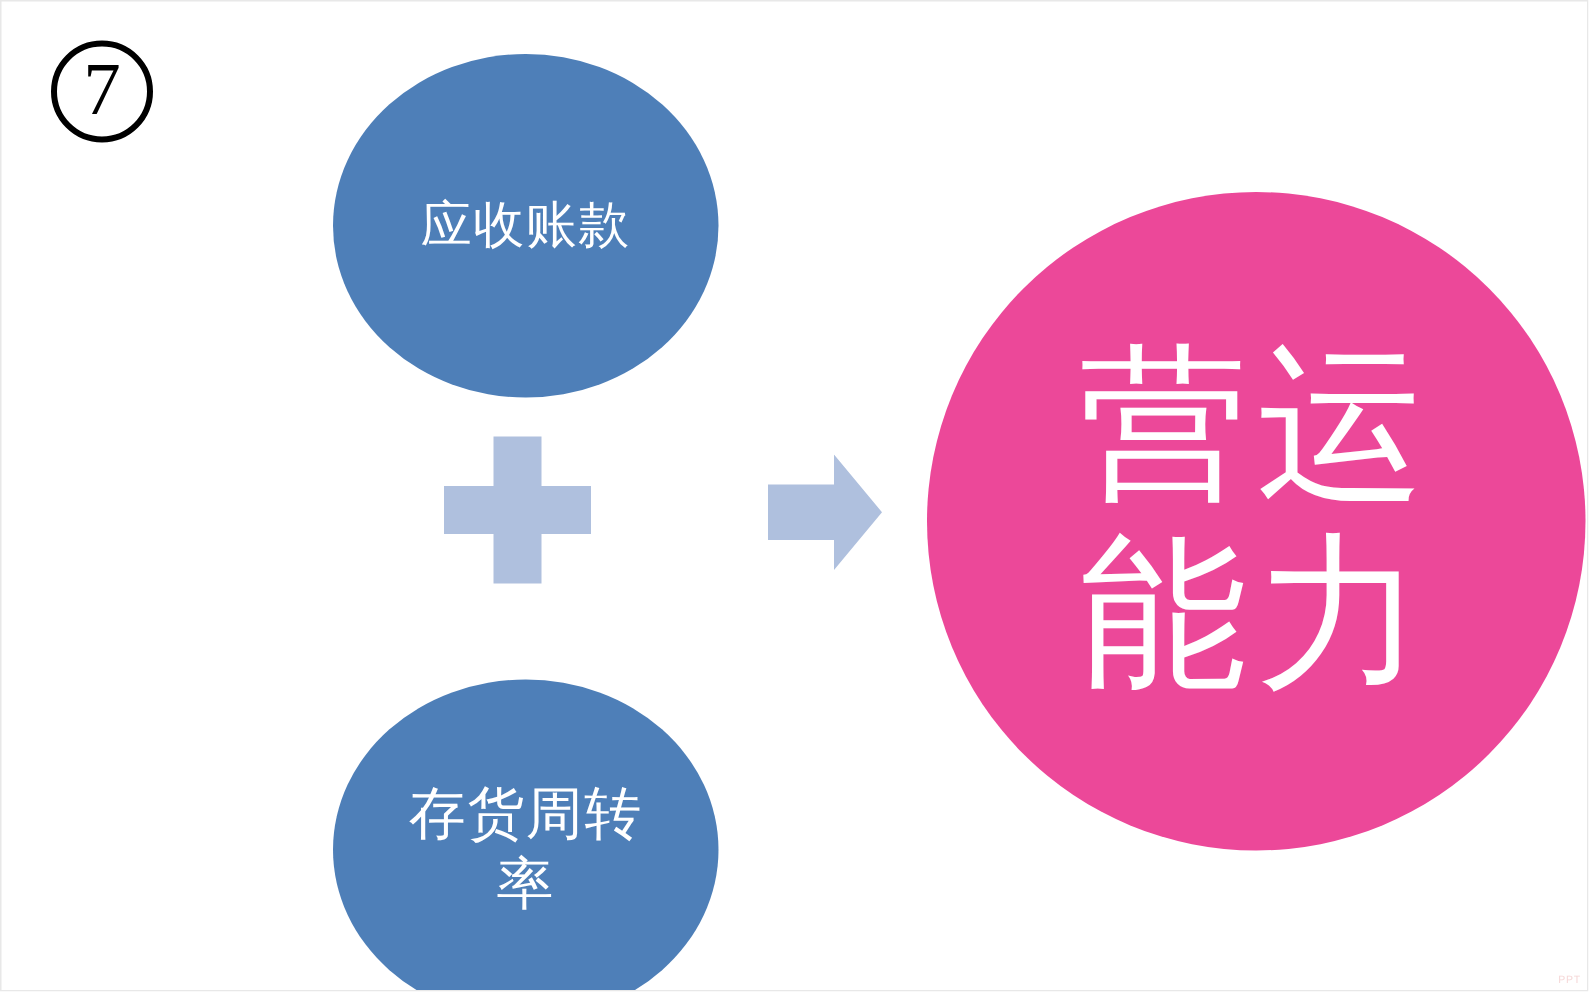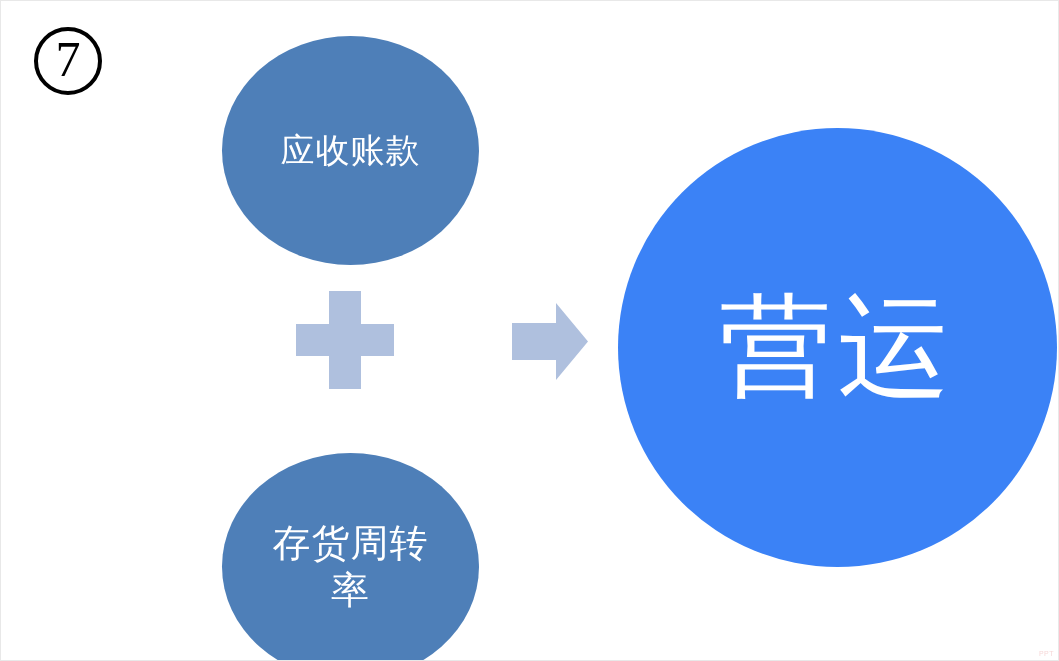--- a/index.html
+++ b/index.html
@@ -77,21 +77,21 @@
     background: #4E7FB8;
     font-size: 38px;
     line-height: 1.22;
   }
 
   #node-result {
     left: 617px;
     top: 127px;
     width: 439px;
     height: 439px;
-    background: #3b82f6;
+    background: #ec4899;
     font-size: 112px;
     line-height: 1.12;
     letter-spacing: 6px;
   }
 
   
   #plus-connector {
     position: absolute;
     left: 295px;
     top: 290px;
@@ -165,17 +165,18 @@
   </div>
 
   <div id="arrow-connector">
     <svg viewBox="0 0 76 77" preserveAspectRatio="none" aria-hidden="true">
       <polygon points="0,20 44,20 44,0 76,38.5 44,77 44,57 0,57" fill="#AFC0DE"></polygon>
     </svg>
   </div>
 
   <div id="node-result" class="node">
     <span class="line">营运</span>
+    <span class="line">能力</span>
   </div>
 
   <div id="corner-mark">PPT</div>
 
 </div>
 
 </body></html>

